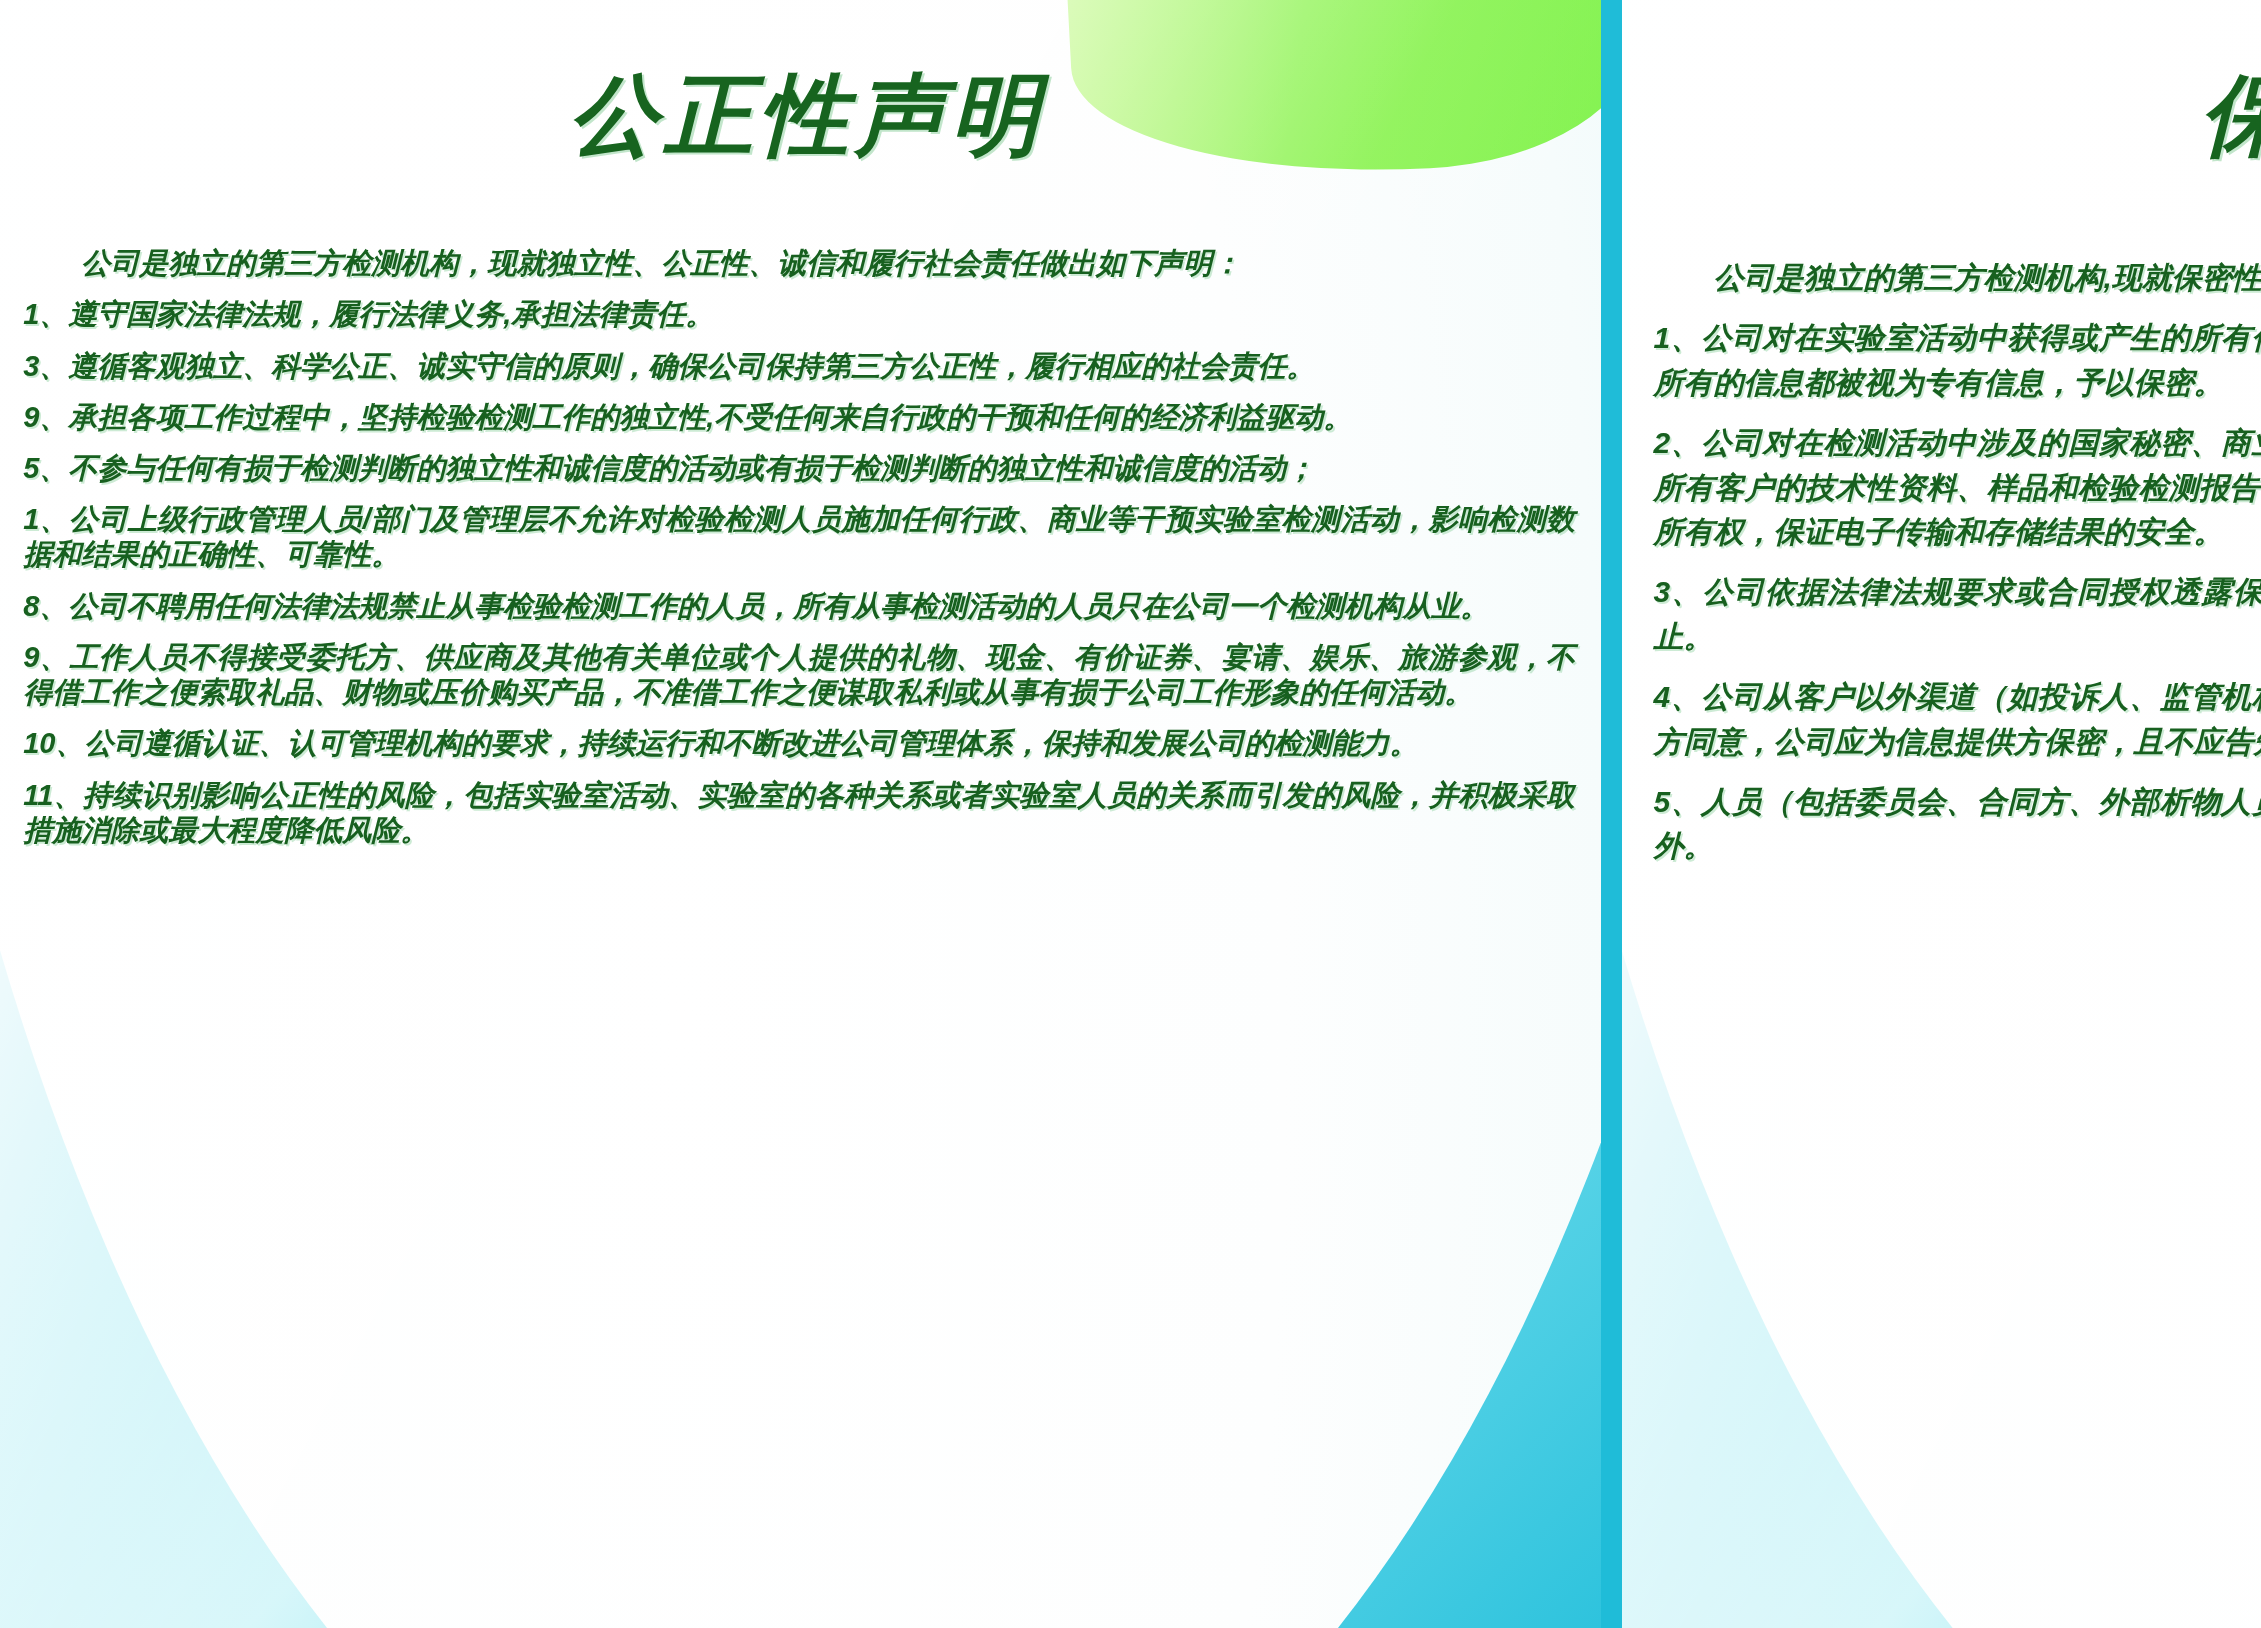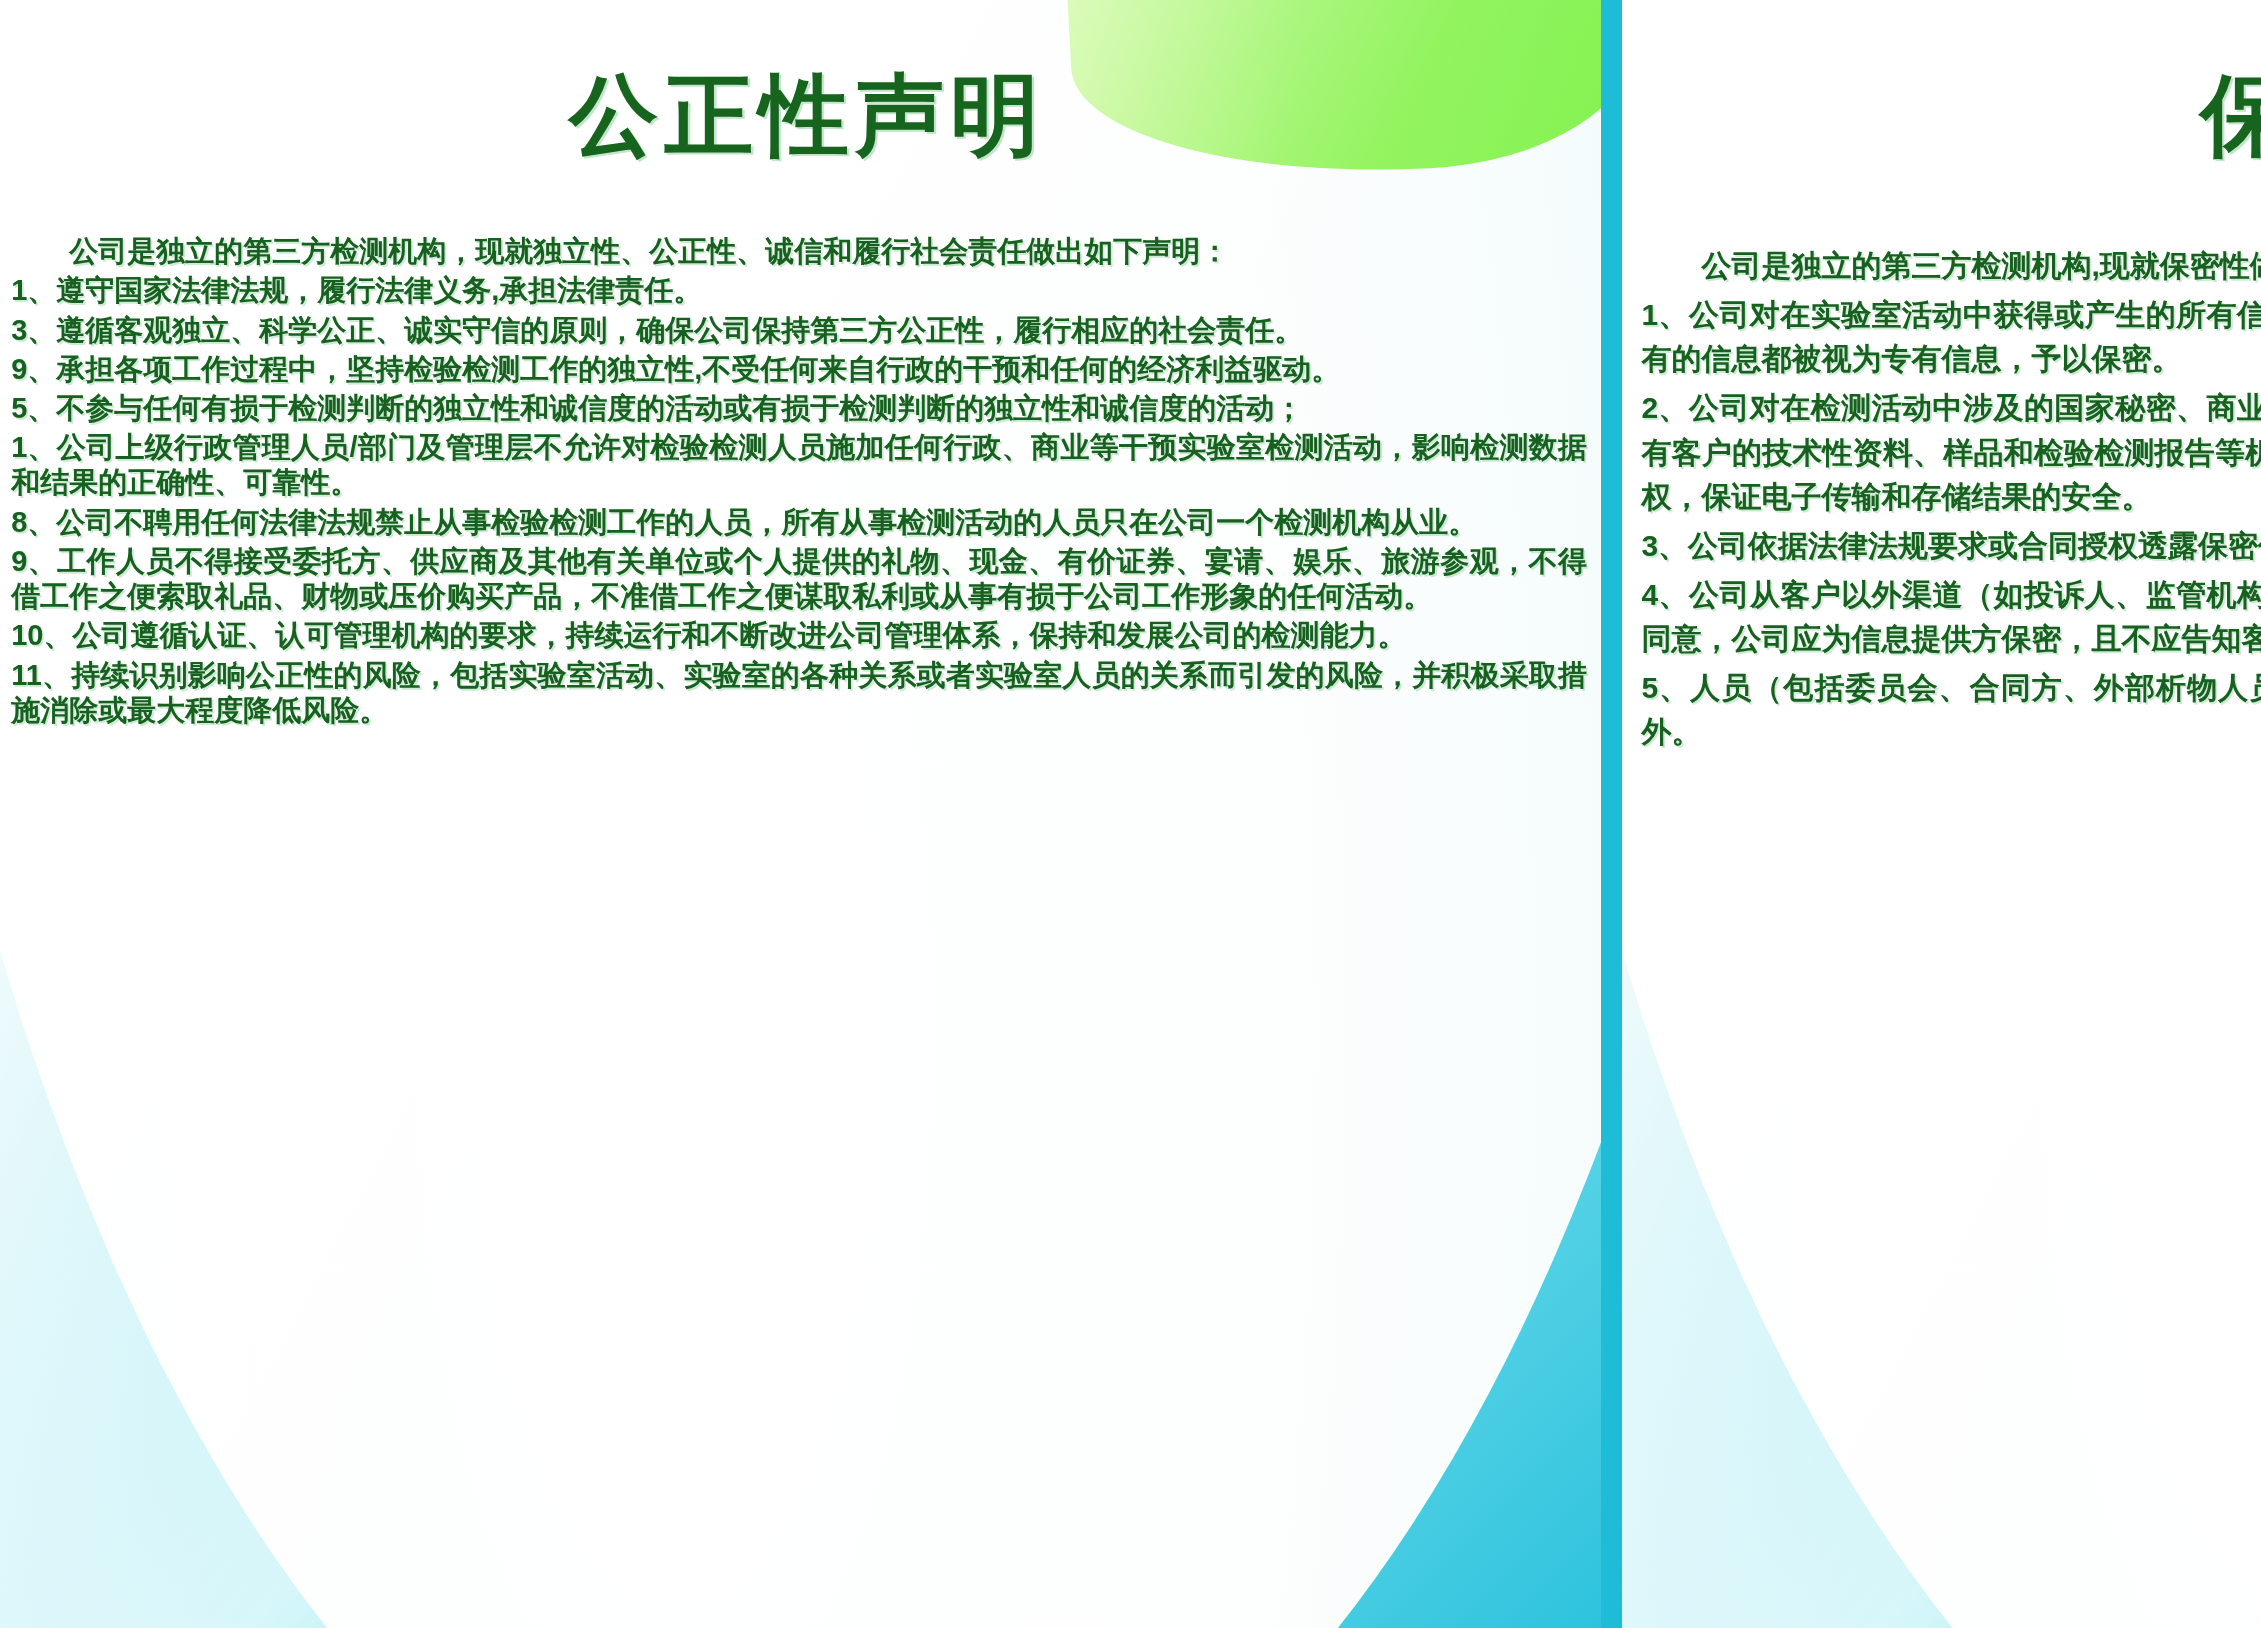--- a/index.html
+++ b/index.html
@@ -58,21 +58,21 @@
     width:108%;height:112%;
     background:linear-gradient(118deg,
       rgba(255,255,255,0.96) 0%,
       rgba(255,255,255,0.92) 22%,
       rgba(255,255,255,0.55) 42%,
       rgba(255,255,255,0.10) 58%,
       rgba(255,255,255,0.0) 72%);
     pointer-events:none;
   }
 
-  .content{position:relative;z-index:5;}
+  .content{position:relative;z-index:5;font-style:italic;}
 
   .title{
     text-align:center;
     color:#17641f;
     font-weight:bold;
     font-size:89px;
     line-height:1.0;
     letter-spacing:6.3px;
     padding-top:11.8px;
     text-shadow:
@@ -95,21 +95,21 @@
     line-height:1.215;
     padding:10px 10px 0 7.2px;
     letter-spacing:0px;
   }
   .right .body{
     font-size:30px;
     line-height:1.48;
     padding:20px 27px 0 15.4px;
     letter-spacing:0px;
   }
-  .body p{margin:4px;text-align:justify;text-justify:inter-character;}
+  .body p{margin:16px;text-align:justify;text-justify:inter-character;}
   .left .body p{margin-bottom:0px;}
   .right .body p{margin-bottom:4.5px;}
   .indent{text-indent:2em;}
 </style>
 </head>
 <body>
 
 <div class="board">
 
   <section class="panel left">

